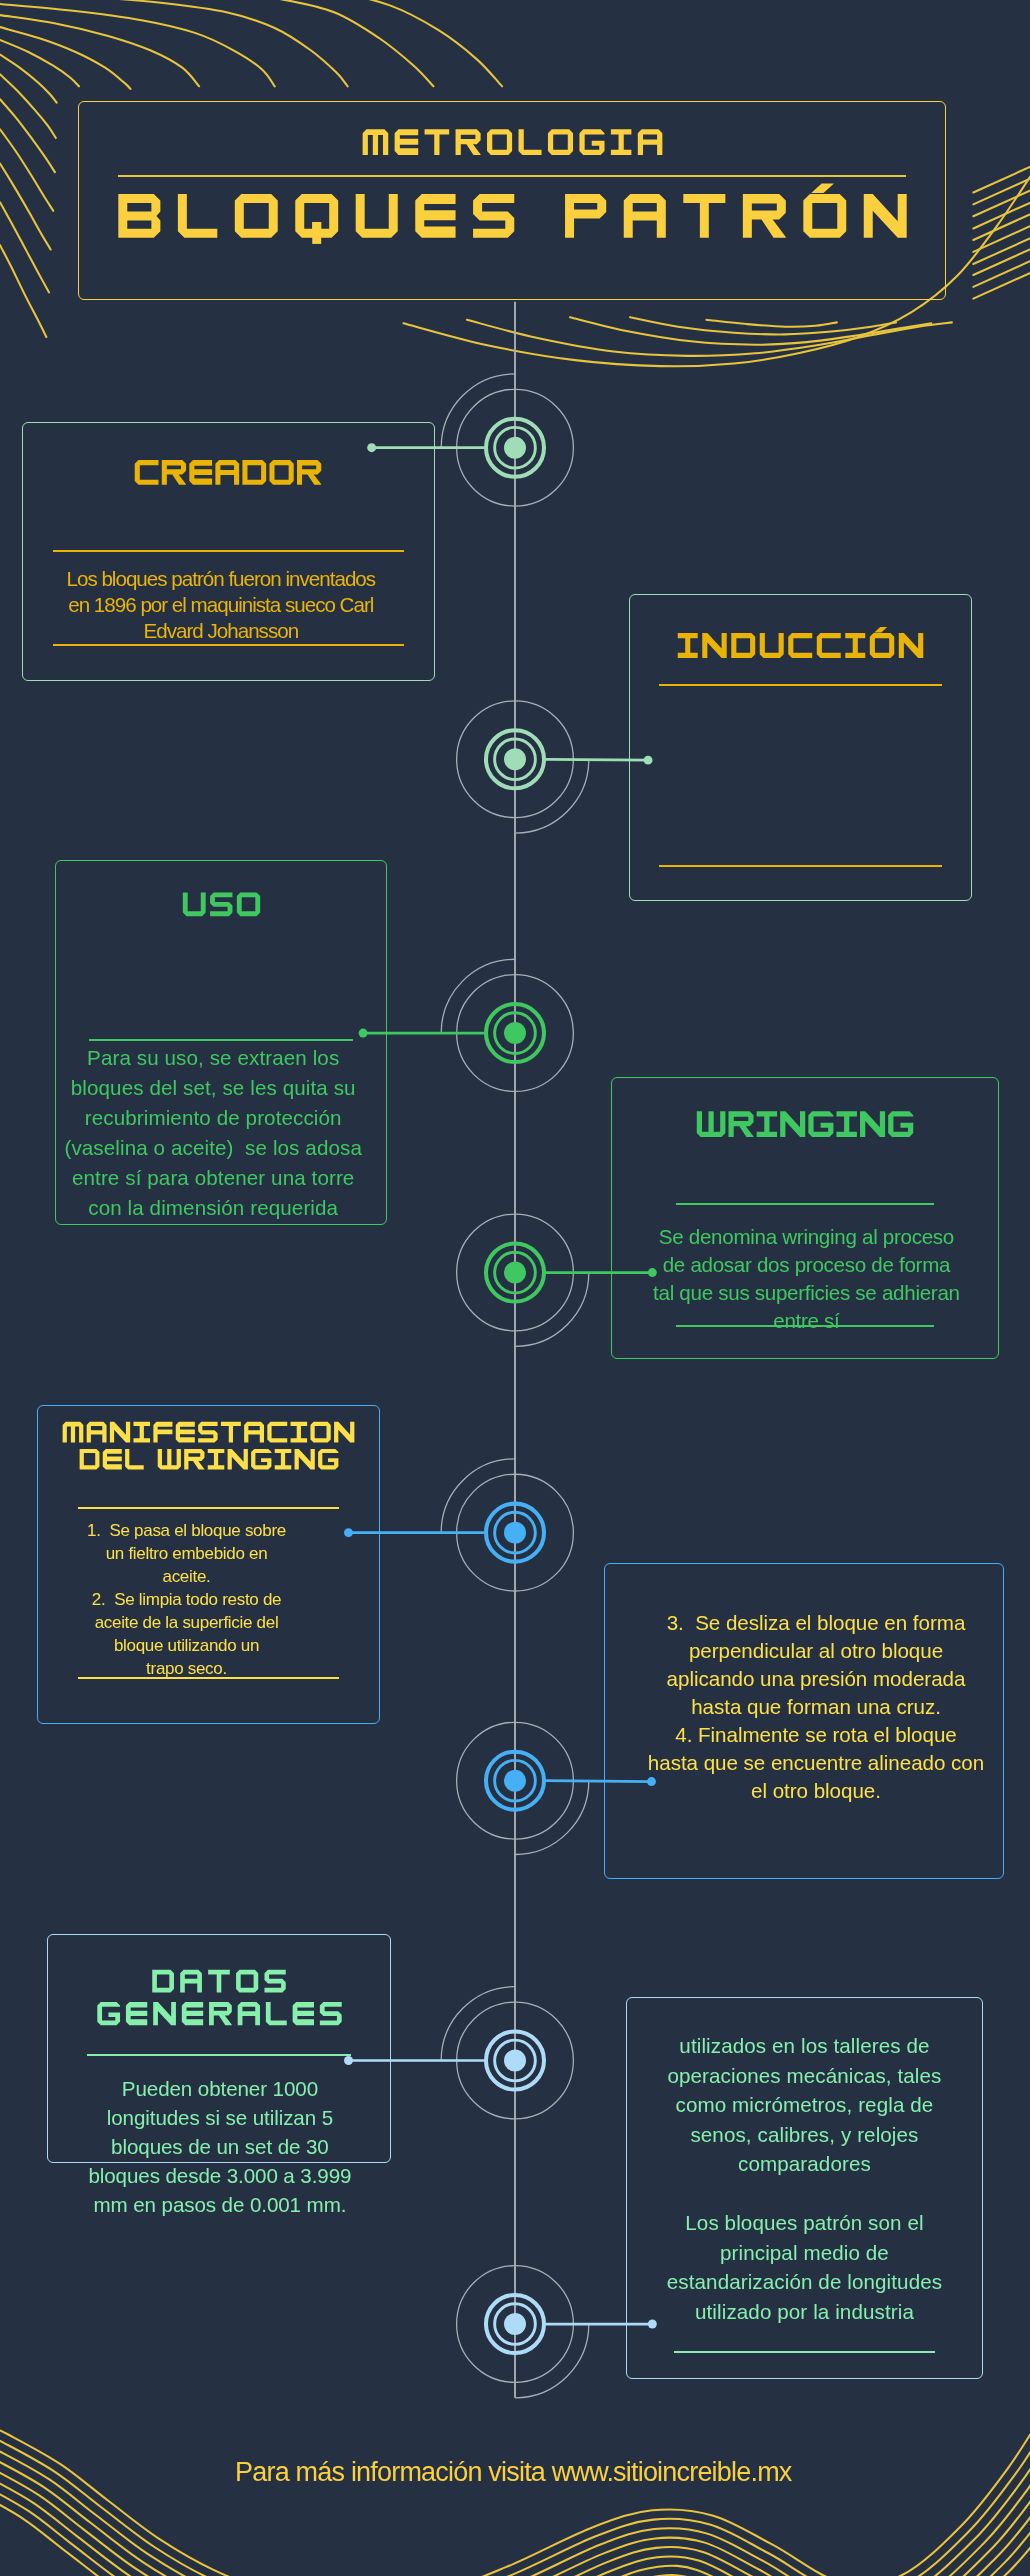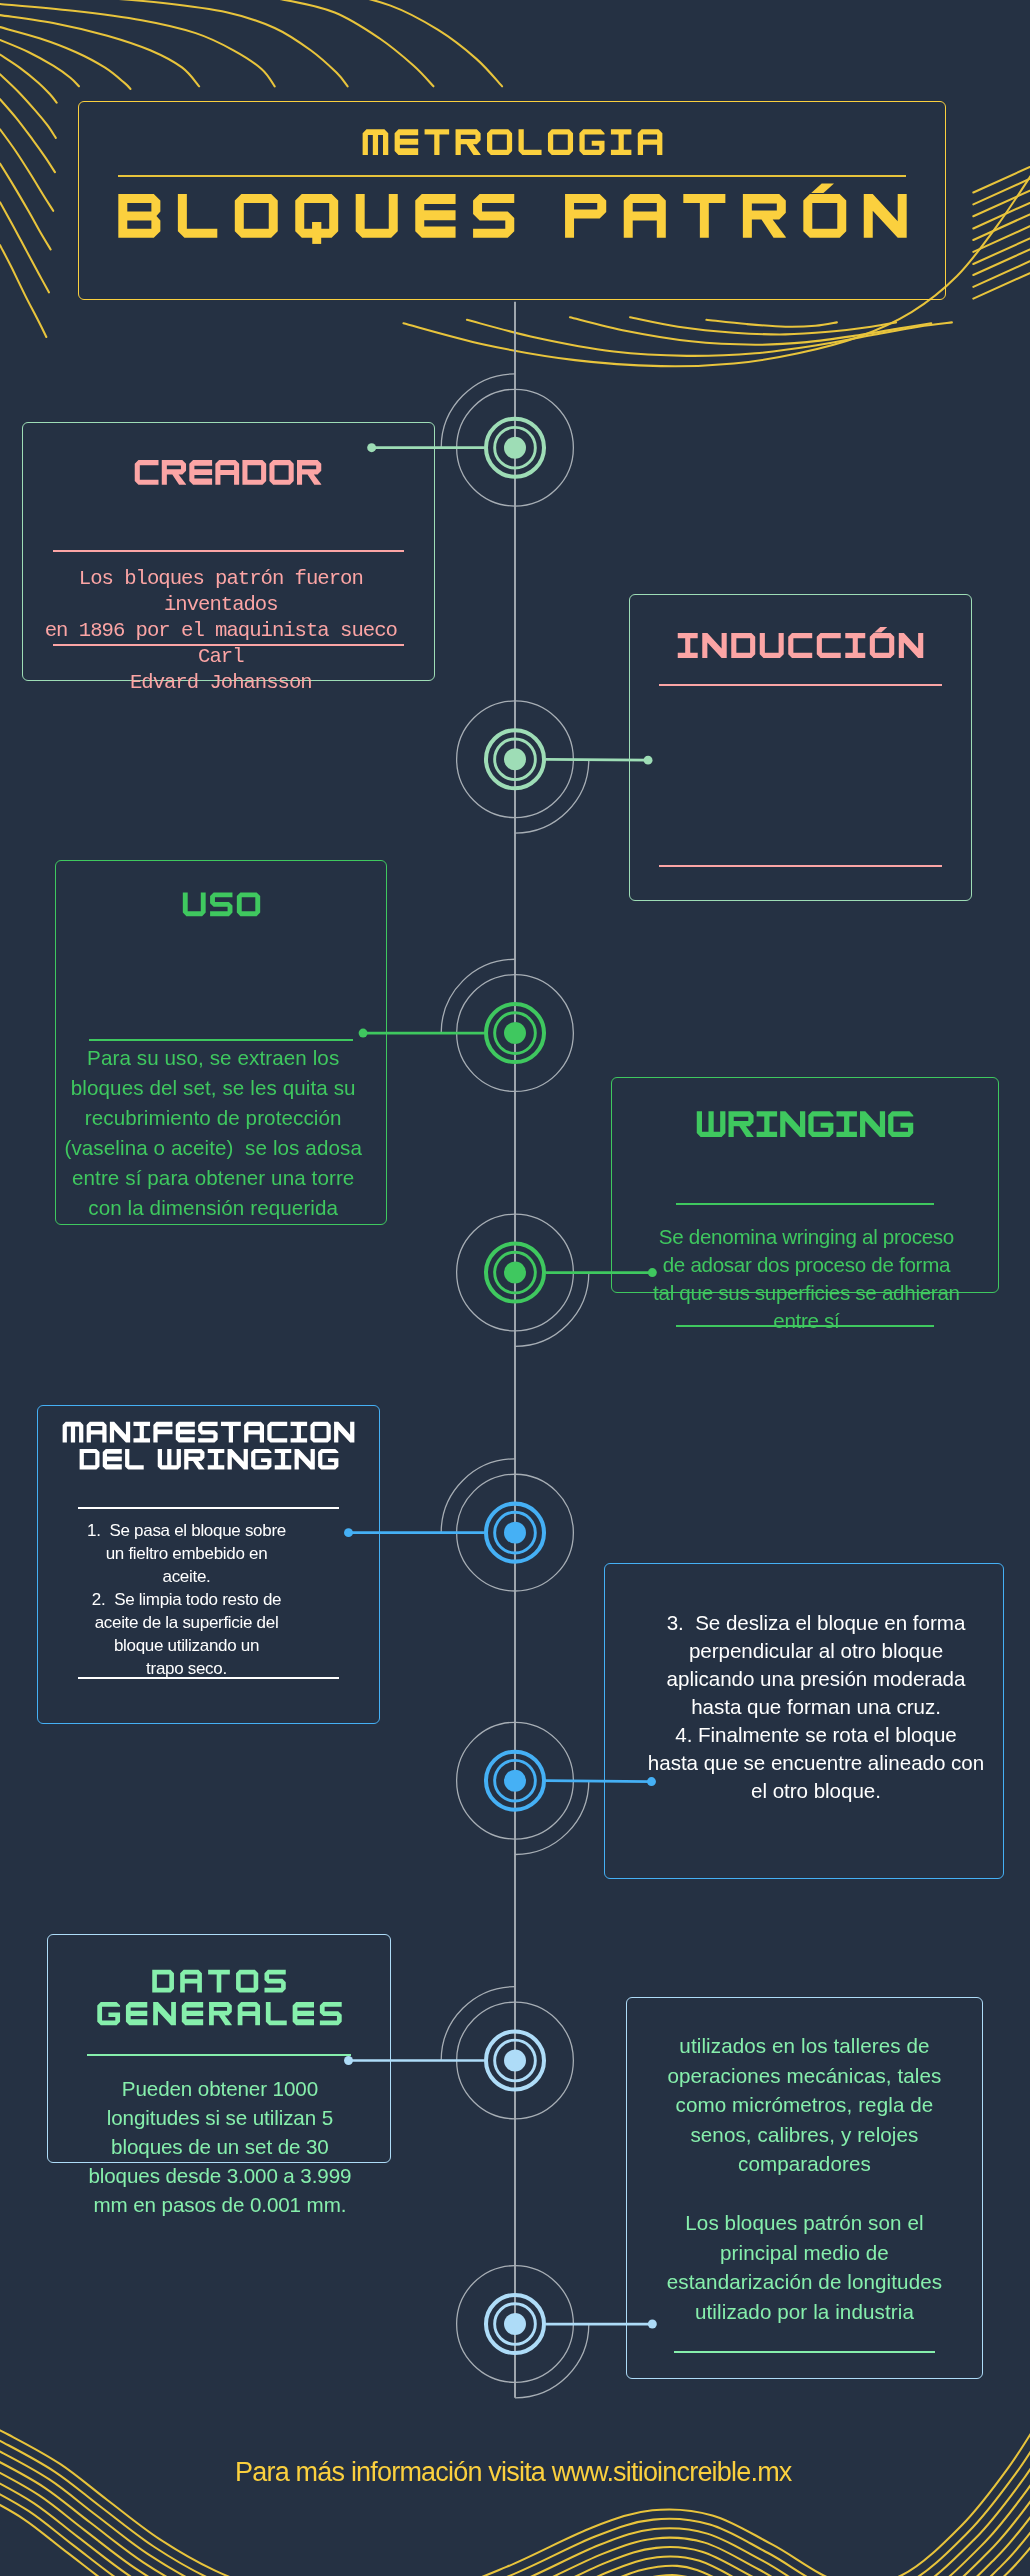--- a/index.html
+++ b/index.html
@@ -10,23 +10,23 @@
 svg.bg{position:absolute;left:0;top:0;width:1030px;height:2576px;}
 .dec{fill:none;stroke:#E8C43C;stroke-width:2.4;stroke-linecap:round;}
 .axis{stroke:#A7AEB5;stroke-width:2.2;}
 .grayarc{stroke:#A7AEB5;stroke-width:1.5;fill:none;}
 .hdrbox{position:absolute;left:78px;top:101px;width:868px;height:199px;
         border:1.9px solid #FBD03E;border-radius:6px;box-sizing:border-box;}
 .eyebrow,.htitle{position:absolute;left:0;right:0;text-align:center;color:#FBD03E;line-height:0;font-size:0;}
 .hdiv{position:absolute;left:39px;right:39px;top:73px;height:1.5px;background:#E8C43C;}
 svg.bt{display:inline-block;vertical-align:top;overflow:visible;}
 .card{position:absolute;border-width:1.9px;border-style:solid;border-radius:6px;box-sizing:border-box;}
-.c-mint{border-color:#9EDDB6;color:#fca5a5;font-family:Liberation Mono, monospace;}
+.c-mint{border-color:#9EDDB6;color:#eab308;}
 .c-green{border-color:#3FC85F;color:#3FC85F;}
-.c-blue{border-color:#45B0F5;color:#ffffff;}
+.c-blue{border-color:#45B0F5;color:#fde047;}
 .c-ice{border-color:#AEDCF8;color:#86efac;margin-top:11px;}
 .ctitle{position:absolute;left:0;right:0;top:0;}
 .tline{position:absolute;left:0;right:0;text-align:center;line-height:0;font-size:0;}
 .divider{position:absolute;height:1.5px;background:currentColor;}
 .cbody{position:absolute;left:2%;right:2%;text-align:center;white-space:pre-wrap;}
 .bline.blank::before{content:"\00a0";}
 .footer{position:absolute;left:0;right:0;text-align:center;color:#FBD03E;
         font-size:27px;letter-spacing:-0.8px;line-height:34px;}
 </style>
 </head>
@@ -251,21 +251,21 @@
             <g fill="currentColor" fill-rule="evenodd">
               <path d="M0.0 0.0L20.5 0.0L20.5 79.5L75.5 79.5L75.5 0.0L96.0 0.0L96.0 85.0L81.0 100.0L15.0 100.0L0.0 85.0Z" transform="translate(0.0,0)"></path>
               <path d="M0.0 15.0L15.0 0.0L94.0 0.0L94.0 20.5L20.5 20.5L20.5 40.0L79.0 40.0L94.0 55.0L94.0 85.0L79.0 100.0L0.0 100.0L0.0 79.5L73.5 79.5L73.5 60.5L15.0 60.5L0.0 45.5Z" transform="translate(114.5,0)"></path>
               <path d="M0.0 15.0L15.0 0.0L83.0 0.0L98.0 15.0L98.0 85.0L83.0 100.0L15.0 100.0L0.0 85.0Z M20.5 20.5L77.5 20.5L77.5 79.5L20.5 79.5Z" transform="translate(226.9,0)"></path>
             </g>
           </svg></div>
       </div>
       <div class="divider" style="top:178px;left:33px;right:33px"></div>
       <div class="cbody" style="top:182px;font-size:20.6px;line-height:30px;letter-spacing:0.1px;transform:translateX(-7.8px);"><div class="bline">Para su uso, se extraen los</div><div class="bline">bloques del set, se les quita su</div><div class="bline">recubrimiento de protección</div><div class="bline">(vaselina o aceite)  se los adosa</div><div class="bline">entre sí para obtener una torre</div><div class="bline">con la dimensión requerida</div></div>
     </div>
-    <div class="card c-green" style="left:611px;top:1077px;width:388px;height:216px">
+    <div class="card c-green" style="left:611px;top:1077px;width:388px;height:282px">
       <div class="ctitle">
         <div class="tline" style="top:20px"><svg class="bt" viewBox="-3 -52 852.3 168" width="218" height="43">
             <g fill="currentColor" fill-rule="evenodd">
               <path d="M0.0 0.0L20.5 0.0L20.5 79.5L45.8 79.5L45.8 0.0L66.2 0.0L66.2 79.5L91.5 79.5L91.5 0.0L112.0 0.0L112.0 85.0L97.0 100.0L15.0 100.0L0.0 85.0Z" transform="translate(0.0,0)"></path>
               <path d="M0.0 0.0L83.0 0.0L98.0 15.0L98.0 43.0L83.0 58.0L68.0 58.0L98.0 98.0L98.0 100.0L70.0 100.0L42.5 58.0L20.5 58.0L20.5 100.0L0.0 100.0Z M20.5 21.5L77.5 21.5L77.5 37.5L20.5 37.5Z" transform="translate(124.0,0)"></path>
               <path d="M0.0 0.0L80.0 0.0L80.0 20.5L50.2 20.5L50.2 79.5L80.0 79.5L80.0 100.0L0.0 100.0L0.0 79.5L29.8 79.5L29.8 20.5L0.0 20.5Z" transform="translate(234.1,0)"></path>
               <path d="M0.0 0.0L20.5 0.0L77.5 62.0L77.5 0.0L98.0 0.0L98.0 100.0L77.5 100.0L20.5 38.0L20.5 100.0L0.0 100.0Z" transform="translate(326.1,0)"></path>
               <path d="M0.0 15.0L15.0 0.0L83.0 0.0L98.0 15.0L98.0 20.0L77.5 20.0L77.5 20.5L20.5 20.5L20.5 79.5L77.5 79.5L77.5 64.0L48.0 64.0L48.0 45.0L98.0 45.0L98.0 85.0L83.0 100.0L15.0 100.0L0.0 85.0Z" transform="translate(436.2,0)"></path>
               <path d="M0.0 0.0L80.0 0.0L80.0 20.5L50.2 20.5L50.2 79.5L80.0 79.5L80.0 100.0L0.0 100.0L0.0 79.5L29.8 79.5L29.8 20.5L0.0 20.5Z" transform="translate(546.2,0)"></path>
               <path d="M0.0 0.0L20.5 0.0L77.5 62.0L77.5 0.0L98.0 0.0L98.0 100.0L77.5 100.0L20.5 38.0L20.5 100.0L0.0 100.0Z" transform="translate(638.3,0)"></path>

